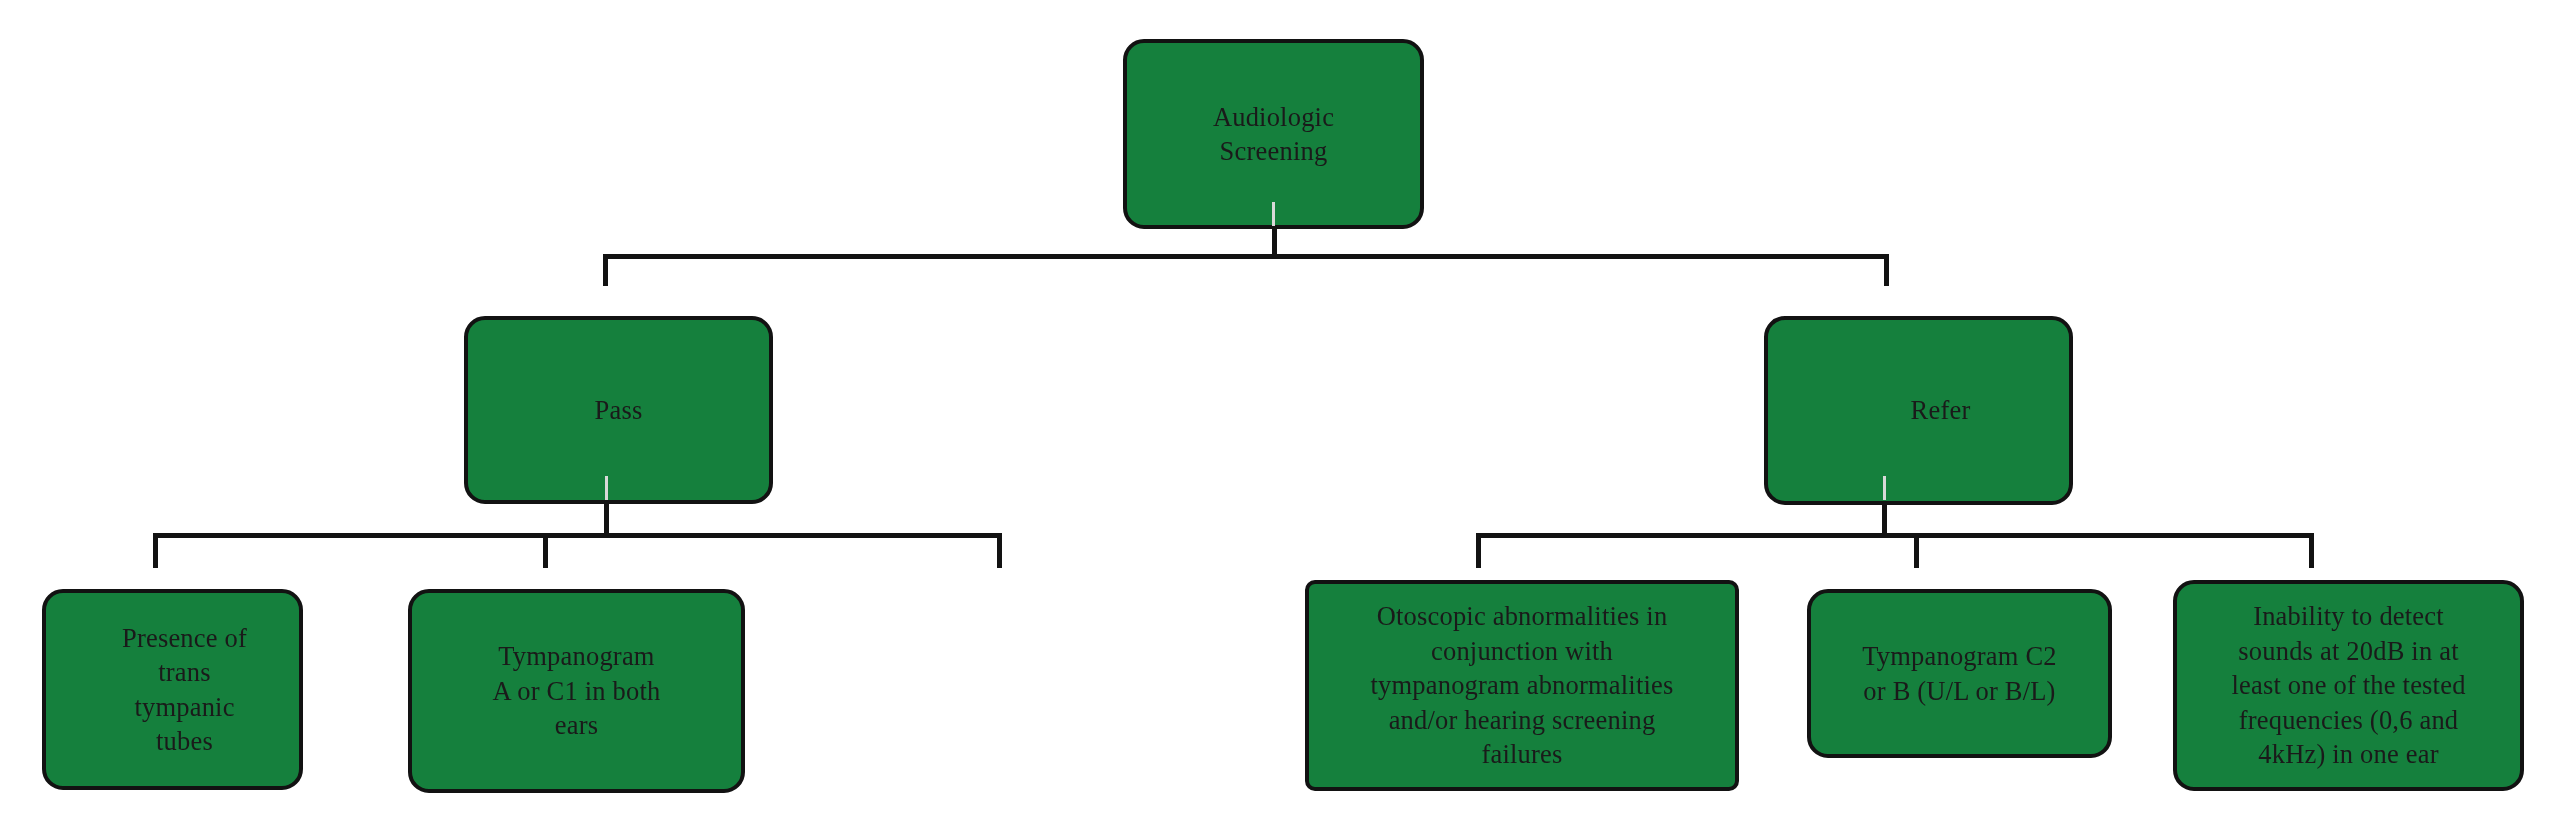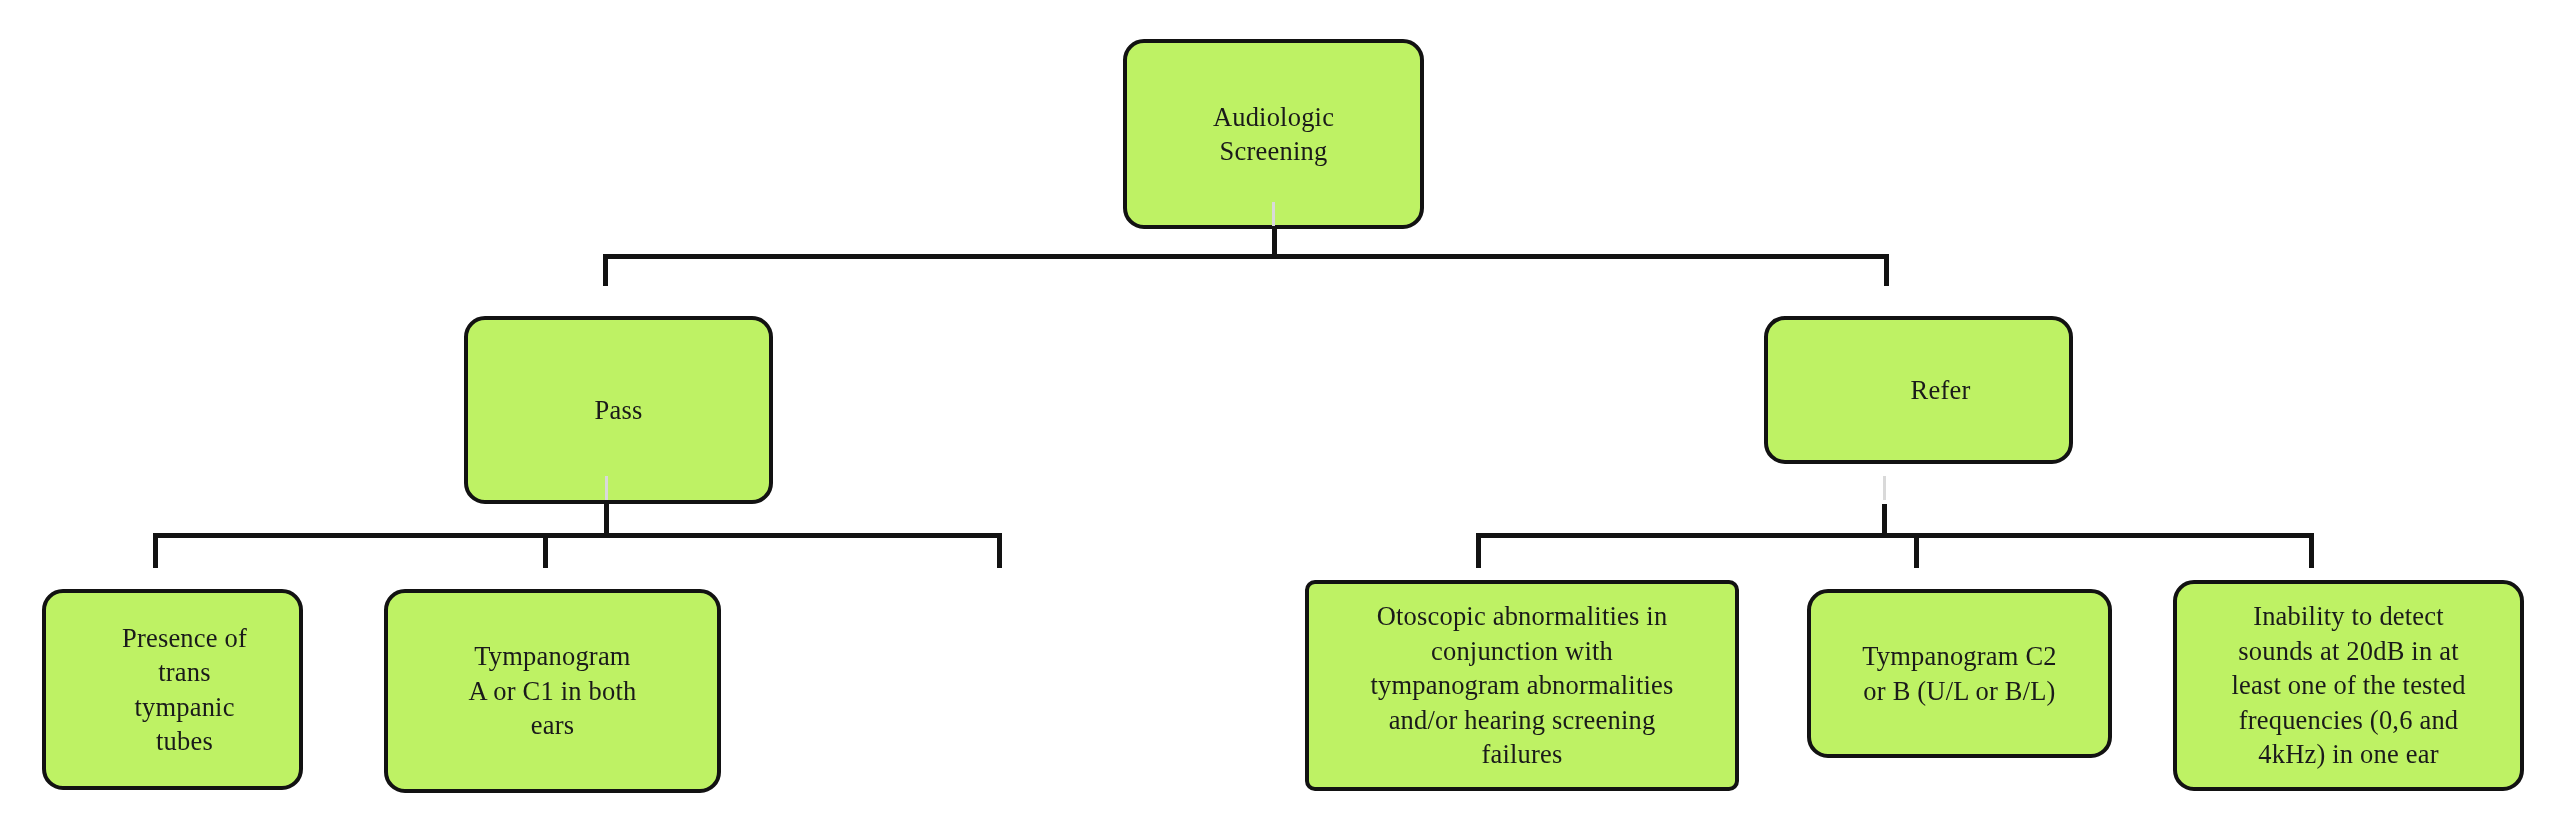--- a/index.html
+++ b/index.html
@@ -16,21 +16,21 @@
     position: relative;
     width: 2576px;
     height: 829px;
     background: #ffffff;
     overflow: hidden;
   }
   
   .node {
     position: absolute;
     box-sizing: border-box;
-    background: #bef264;
+    background: #15803d;
     border: 4px solid #121212;
     border-radius: 21px;
     display: flex;
     align-items: center;
     justify-content: center;
     text-align: center;
     z-index: 3;
   }
   .node .label {
     display: block;
@@ -49,28 +49,28 @@
   }
   
   #node-root {
     left: 1123px;  top: 39px;   width: 301px; height: 190px;
   }
   
   #node-pass {
     left: 464px;   top: 316px;  width: 309px; height: 188px;
   }
   #node-refer {
-    left: 1764px;  top: 316px;  width: 309px; height: 148px; padding-left: 44px;
+    left: 1764px;  top: 316px;  width: 309px; height: 189px; padding-left: 44px;
   }
   
   #node-leaf-1 {
     left: 42px;    top: 589px;  width: 261px; height: 201px; padding-left: 24px;
   }
   #node-leaf-2 {
-    left: 384px;   top: 589px;  width: 337px; height: 204px; justify-content: flex-end;
+    left: 408px;   top: 589px;  width: 337px; height: 204px; justify-content: flex-end;
   }
   #node-leaf-3 {
     left: 813px;  top: 584px;  width: 426px; height: 206px;
   }
   
   #node-leaf-4 {
     left: 1305px;  top: 580px;  width: 434px; height: 211px; border-radius: 10px;
   }
   #node-leaf-5 {
     left: 1807px;  top: 589px;  width: 305px; height: 169px;

